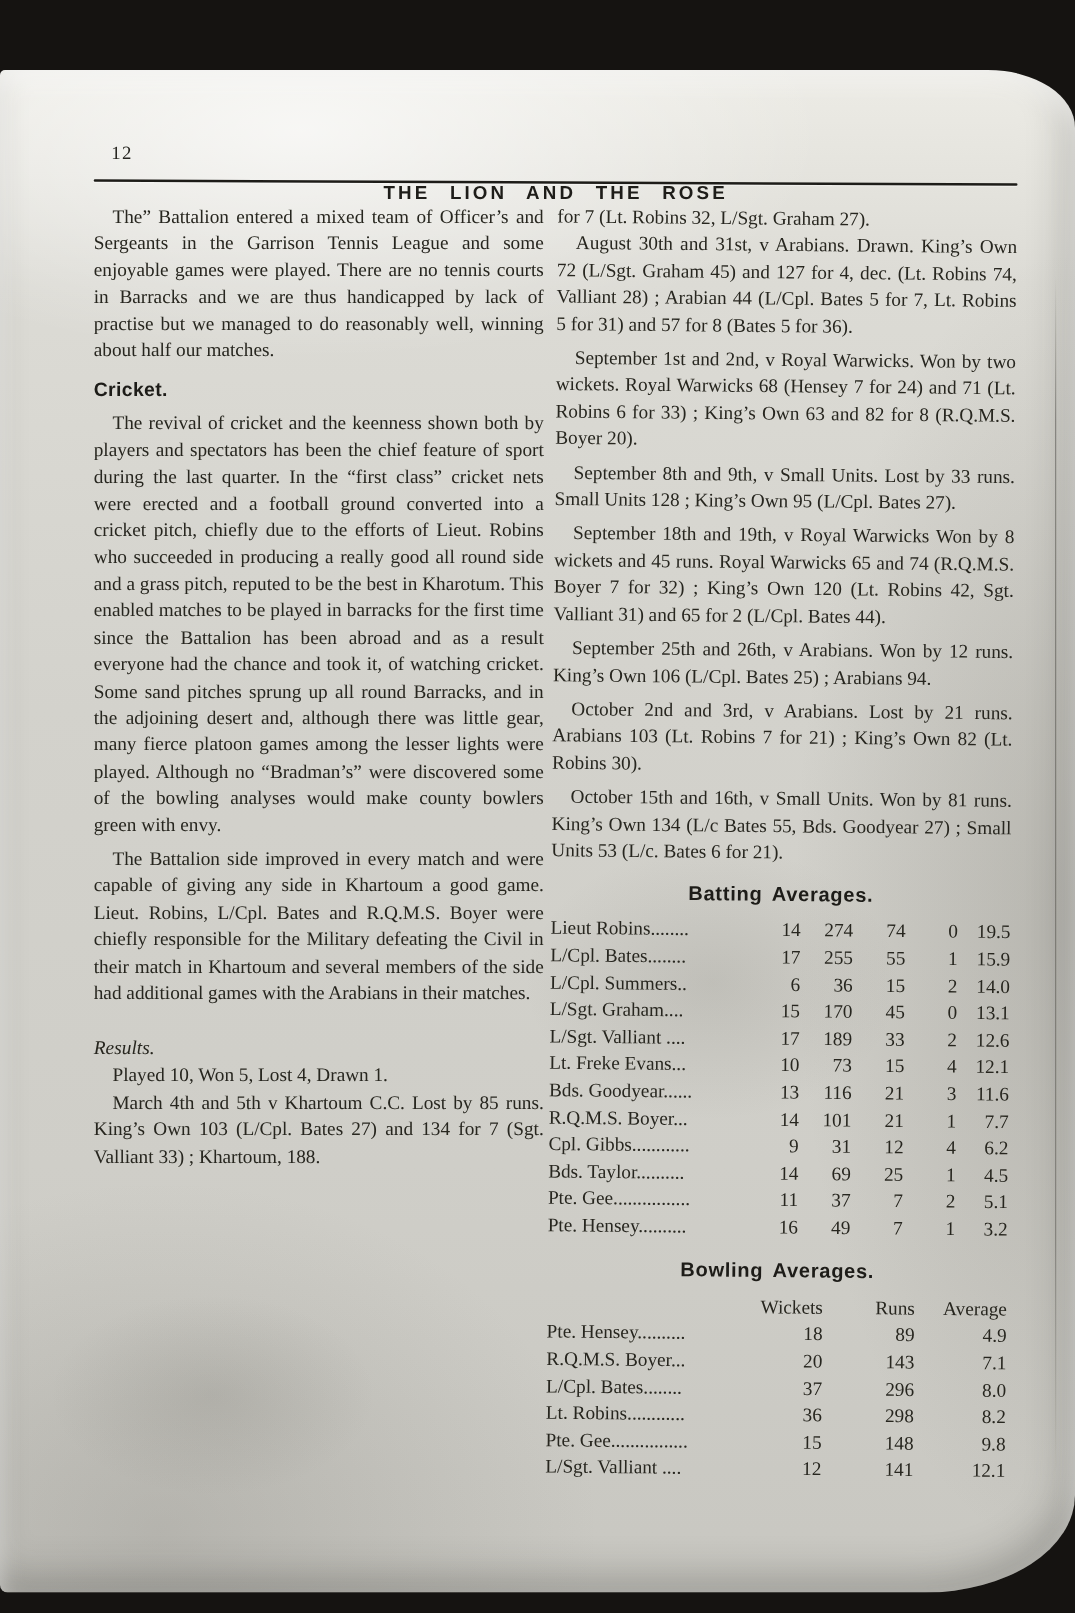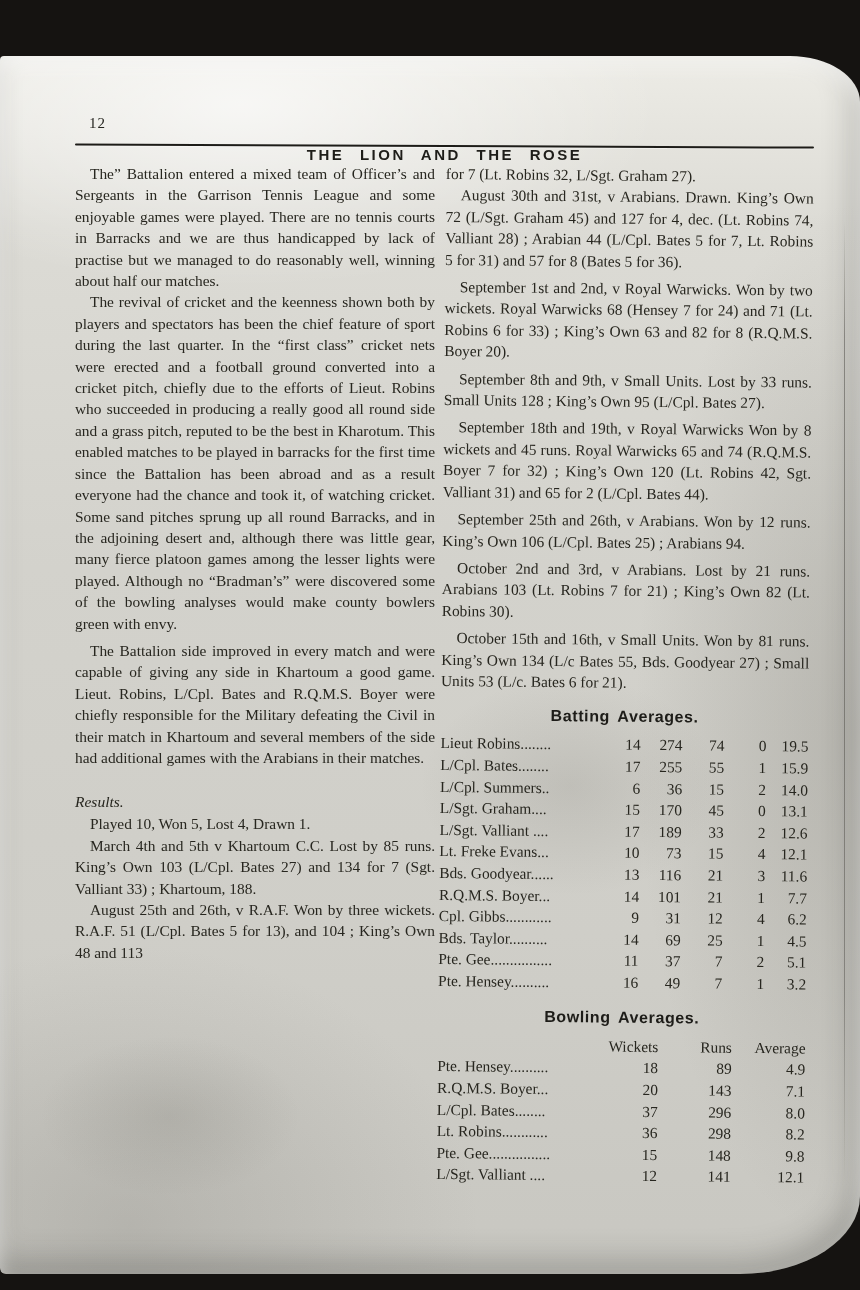--- a/index.html
+++ b/index.html
@@ -89,26 +89,26 @@
     <div class="page-header">
       <span class="page-number">12</span>
       <div class="page-title">THE LION AND THE ROSE</div>
     </div>
     <div class="header-rule"></div>
 
     <div class="columns">
 
       <div class="col col-left">
         <p class="indent">The” Battalion entered a mixed team of Officer’s and Sergeants in the Garrison Tennis League and some enjoyable games were played. There are no tennis courts in Barracks and we are thus handicapped by lack of practise but we managed to do reasonably well, winning about half our matches.</p>
+        <div class="section-head" style="margin-top:12px;margin-bottom:6px;">Cricket.</div>
         <p class="indent">The revival of cricket and the keenness shown both by players and spectators has been the chief feature of sport during the last quarter.  In the “first class” cricket nets were erected and a football ground converted into a cricket pitch, chiefly due to the efforts of Lieut. Robins who succeeded in producing a really good all round side and a grass pitch, reputed to be the best in Kharotum.  This enabled matches to be played in barracks for the first time since the Battalion has been abroad and as a result everyone had the chance and took it, of watching cricket.  Some sand pitches sprung up all round Barracks, and in the adjoining desert and, although there was little gear, many fierce platoon games among the lesser lights were played.  Although no “Bradman’s” were discovered some of the bowling analyses would make county bowlers green with envy.</p>
         <p class="indent gap">The Battalion side improved in every match and were capable of giving any side in Khartoum a good game.  Lieut. Robins, L/Cpl. Bates and R.Q.M.S. Boyer were chiefly responsible for the Military defeating the Civil in their match in Khartoum and several members of the side had additional games with the Arabians in their matches.</p>
         <div class="results-head">Results.</div>
         <p class="indent">Played 10, Won 5, Lost 4, Drawn 1.</p>
         <p class="indent">March 4th and 5th v Khartoum C.C. Lost by 85 runs.  King’s Own 103 (L/Cpl. Bates 27) and 134 for 7 (Sgt. Valliant 33) ; Khartoum, 188.</p>
-        <p class="indent">August 25th and 26th, v R.A.F.  Won by three wickets.  R.A.F. 51 (L/Cpl. Bates 5 for 13), and 104 ;  King’s Own 48 and 113</p>
       </div>
 
       <div class="col col-right">
         <p>for 7 (Lt. Robins 32, L/Sgt. Graham 27).</p>
         <p class="indent">August 30th and 31st, v Arabians.  Drawn. King’s Own 72 (L/Sgt. Graham 45) and 127 for 4, dec.  (Lt. Robins 74, Valliant 28) ; Arabian 44 (L/Cpl. Bates 5 for 7, Lt. Robins 5 for 31) and 57 for 8 (Bates 5 for 36).</p>
         <p class="indent gap">September 1st and 2nd, v Royal Warwicks. Won by two wickets.  Royal Warwicks 68 (Hensey 7 for 24) and 71 (Lt. Robins 6 for 33) ;  King’s Own 63 and 82 for 8 (R.Q.M.S. Boyer 20).</p>
         <p class="indent gap">September 8th and 9th, v Small Units. Lost by 33 runs.  Small Units 128 ;  King’s Own 95 (L/Cpl. Bates 27).</p>
         <p class="indent gap">September 18th and 19th, v Royal Warwicks Won by 8 wickets and 45 runs.  Royal Warwicks 65 and 74 (R.Q.M.S. Boyer 7 for 32) ; King’s Own 120 (Lt. Robins 42, Sgt. Valliant 31) and 65 for 2 (L/Cpl. Bates 44).</p>
         <p class="indent gap">September 25th and 26th, v Arabians.  Won by 12 runs.  King’s Own 106 (L/Cpl. Bates 25) ;  Arabians 94.</p>
         <p class="indent gap">October 2nd and 3rd, v Arabians.  Lost by 21 runs.  Arabians 103 (Lt. Robins 7 for 21) ; King’s Own 82 (Lt. Robins 30).</p>

